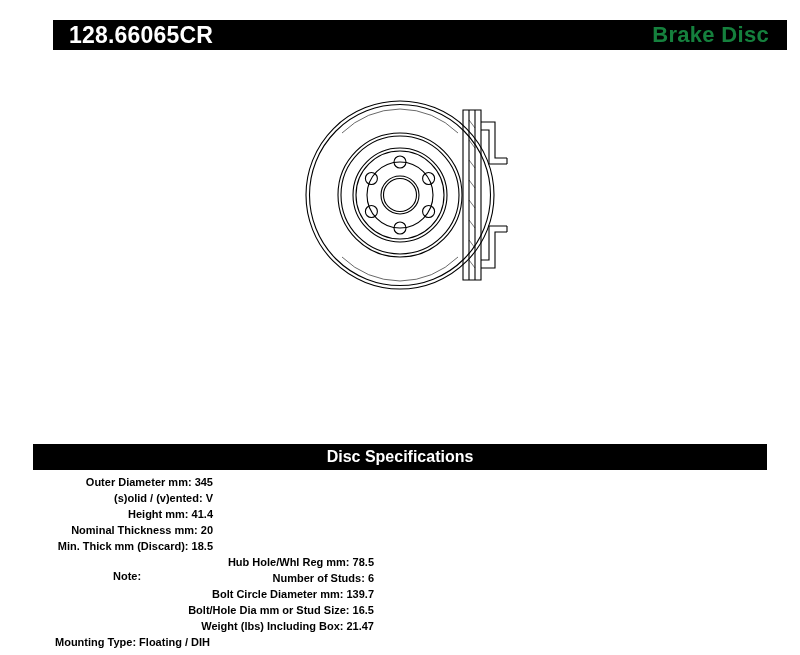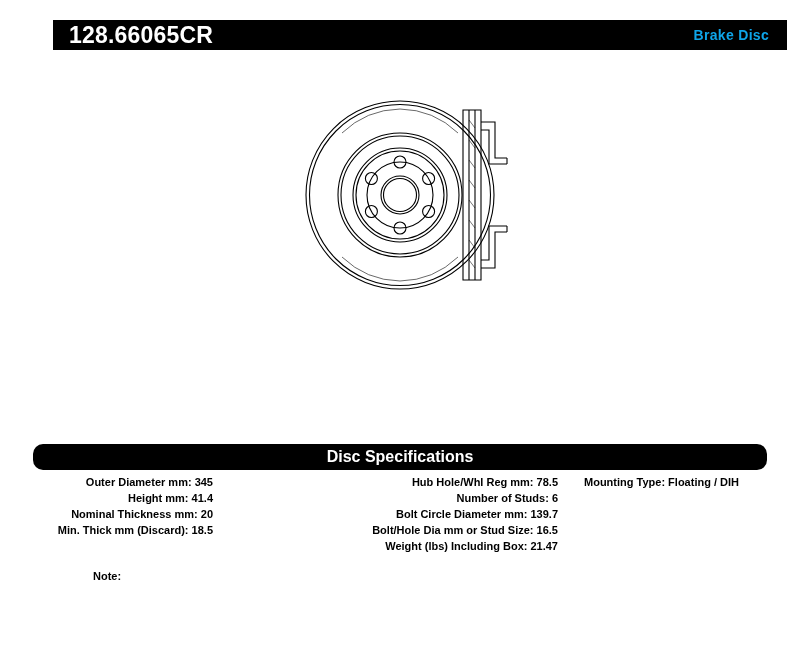--- a/index.html
+++ b/index.html
@@ -32,22 +32,22 @@
     margin-left: 20px;
   }
   .part-number {
     color: #ffffff;
     font-size: 23px;
     font-weight: bold;
     letter-spacing: 0.2px;
     line-height: 1;
   }
   .header-title {
-    color: #0ea5e9;
-    font-size: 14px;
+    color: #15803d;
+    font-size: 22px;
     font-weight: bold;
     letter-spacing: 0.3px;
     line-height: 1;
   }
 
   
   .drawing {
     position: absolute;
     left: 280px;
     top: 95px;
@@ -66,37 +66,37 @@
   .spec-title-bar {
     position: absolute;
     left: 33px;
     top: 444px;
     width: 734px;
     height: 26px;
     background: #000000;
     display: flex;
     align-items: center;
     justify-content: center;
-    border-radius: 10px;
   }
   .spec-title {
     color: #ffffff;
     font-size: 16px;
     font-weight: bold;
     line-height: 1;
   }
 
   .spec-columns {
     position: absolute;
     left: 33px;
     top: 474px;
     width: 734px;
     display: flex;
     font-size: 11px;
     font-weight: bold;
+    flex-direction: column;
   }
   .col {
     box-sizing: border-box;
   }
   .col-left {
     width: 184px;
     text-align: right;
     padding-right: 4px;
   }
   .col-mid {
@@ -116,21 +116,21 @@
 
   .note-row {
     position: absolute;
     left: 33px;
     top: 570px;
     width: 734px;
     font-size: 11px;
     font-weight: bold;
   }
   .note-label {
-    margin-left: 60px;
+    margin-left: 80px;
   }
 </style>
 </head>
 <body>
 
 <div class="header-bar">
   <div class="part-number">128.66065CR</div>
   <div class="header-title">Brake Disc</div>
 </div>
 
@@ -203,20 +203,21 @@
   </svg>
 </div>
 
 <div class="spec-title-bar">
   <div class="spec-title">Disc Specifications</div>
 </div>
 
 <div class="spec-columns">
   <div class="col col-left">
     <div class="spec-line">Outer Diameter mm: 345</div>
+    <div class="spec-line">(s)olid / (v)ented: V</div>
     <div class="spec-line">Height mm: 41.4</div>
     <div class="spec-line">Nominal Thickness mm: 20</div>
     <div class="spec-line">Min. Thick mm (Discard): 18.5</div>
   </div>
   <div class="col col-mid">
     <div class="spec-line">Hub Hole/Whl Reg mm: 78.5</div>
     <div class="spec-line">Number of Studs: 6</div>
     <div class="spec-line">Bolt Circle Diameter mm: 139.7</div>
     <div class="spec-line">Bolt/Hole Dia mm or Stud Size: 16.5</div>
     <div class="spec-line">Weight (lbs) Including Box: 21.47</div>

